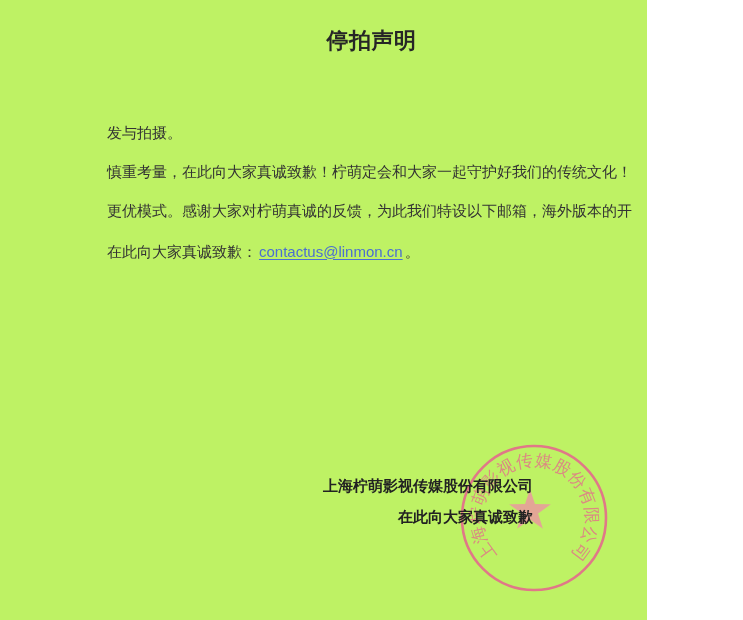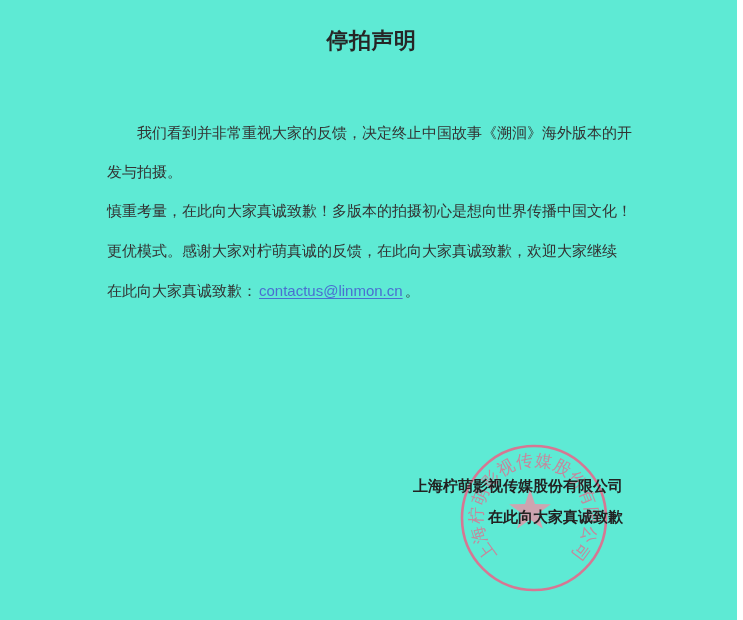--- a/index.html
+++ b/index.html
@@ -11,22 +11,22 @@
     width: 743px;
     height: 620px;
     position: relative;
     overflow: hidden;
     font-family: "DejaVu Sans", sans-serif;
     color: #333333;
   }
   .page {
     position: absolute;
     left: 0; top: 0;
-    width: 737px; height: 620px;
-    background: #5eead4;
+    width: 647px; height: 620px;
+    background: #bef264;
   }
   .title {
     position: absolute;
     left: 0;
     top: 26px;
     width: 743px;
     text-align: center;
     font-size: 22px;
     line-height: 30px;
     font-weight: bold;
@@ -89,28 +89,27 @@
 </style>
 </head>
 <body>
 
 <div class="page">
 
   <div class="title">停拍声明</div>
 
   <div class="body-text">
     <div>
-      <span class="line indent">我们看到并非常重视大家的反馈，决定终止中国故事《溯洄》海外版本的开</span>
       <span class="line">发与拍摄。</span>
     </div>
     <div>
-      <span class="line">慎重考量，在此向大家真诚致歉！多版本的拍摄初心是想向世界传播中国文化！</span>
+      <span class="line">慎重考量，在此向大家真诚致歉！柠萌定会和大家一起守护好我们的传统文化！</span>
     </div>
     <div>
-      <span class="line">更优模式。感谢大家对柠萌真诚的反馈，在此向大家真诚致歉，欢迎大家继续</span>
+      <span class="line">更优模式。感谢大家对柠萌真诚的反馈，为此我们特设以下邮箱，海外版本的开</span>
       <span class="line"><span>在此向大家真诚致歉：</span><a class="email-link">contactus@linmon.cn</a><span>。</span></span>
     </div>
   </div>
 
   <svg class="stamp" viewBox="0 0 152 152" xmlns="http://www.w3.org/2000/svg">
     <defs>
       <path id="seal-arc" d="M 42.6 115.8 A 52 52 0 1 1 109.4 115.8"></path>
     </defs>
     <circle cx="76" cy="76" r="72" fill="none" stroke="#e46b8c" stroke-width="2.6"></circle>
     <polygon points="72,47 77,62.1 92.9,62.2 80.1,71.6 84.9,86.8 72,77.5 59.1,86.8 63.9,71.6 51.1,62.2 67,62.1" fill="#ee8fa6" opacity="0.85"></polygon>

